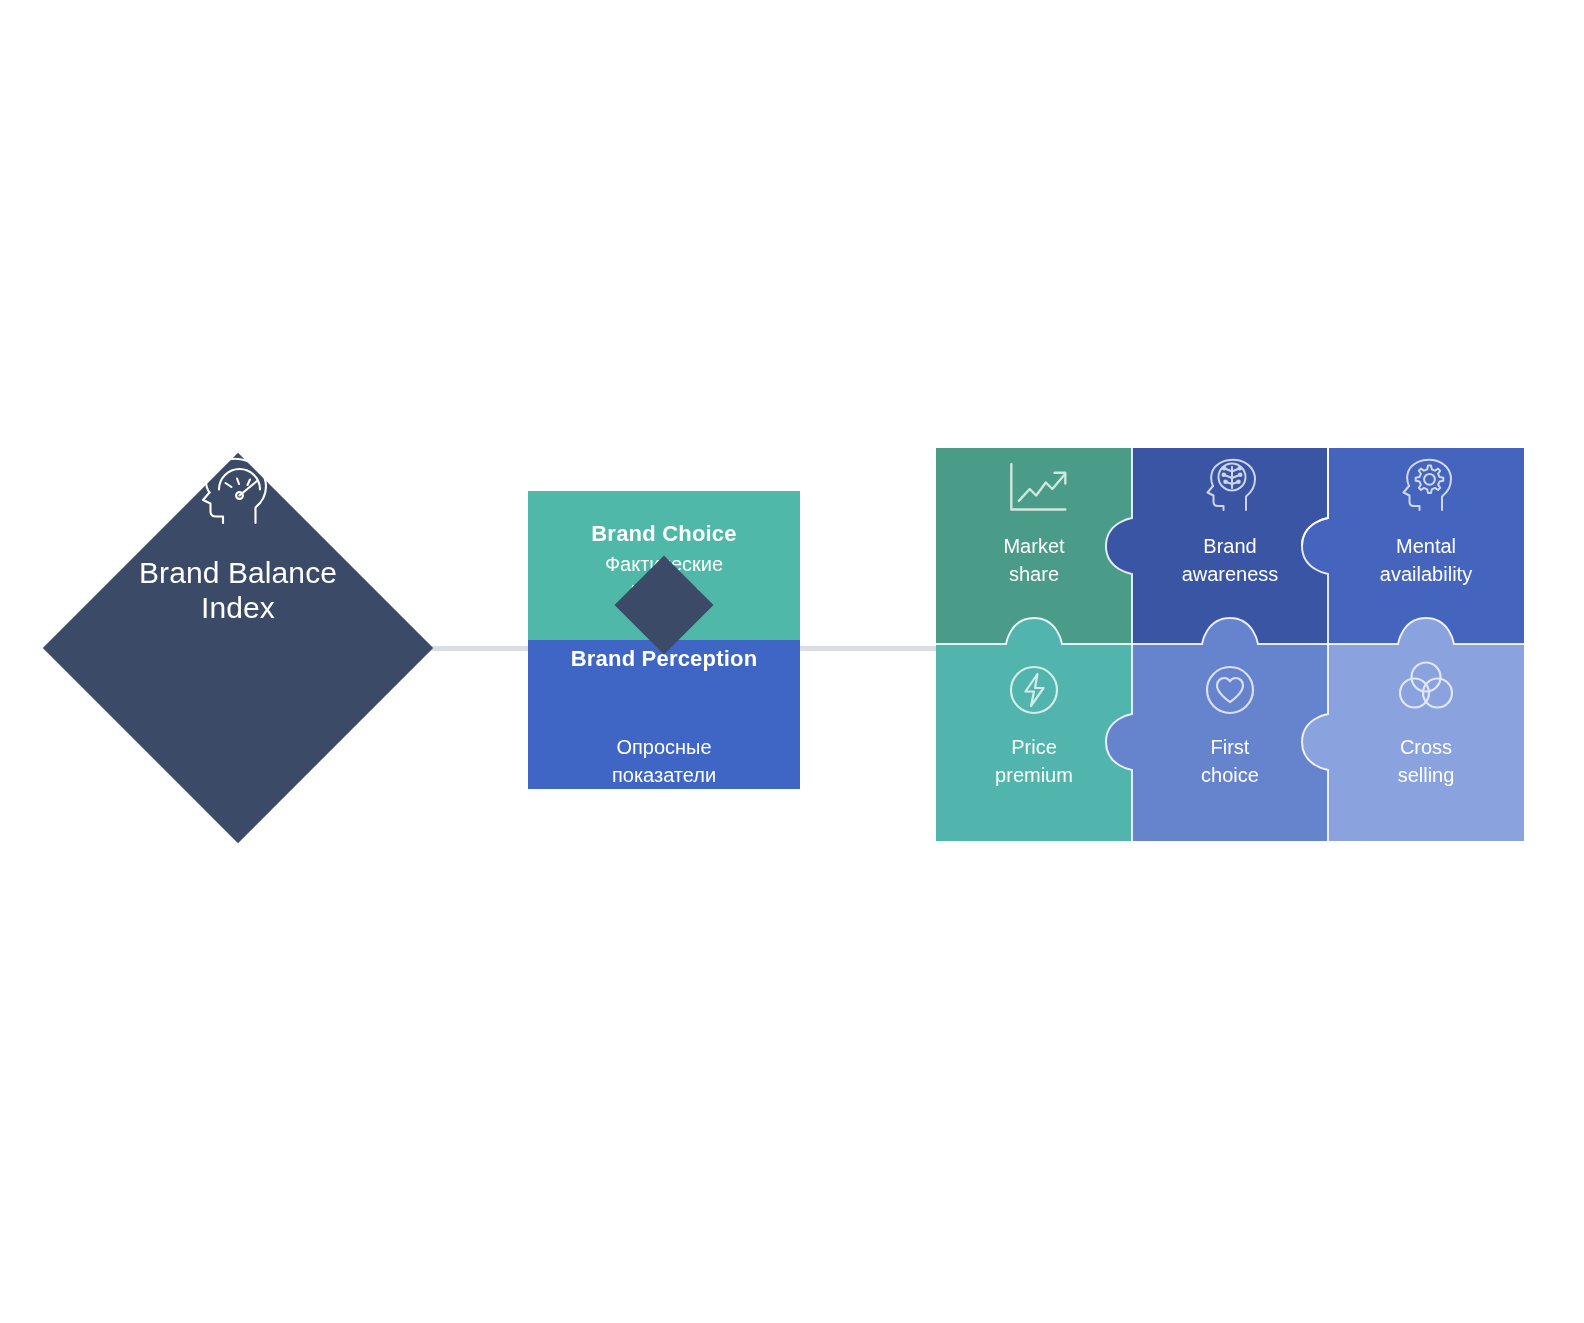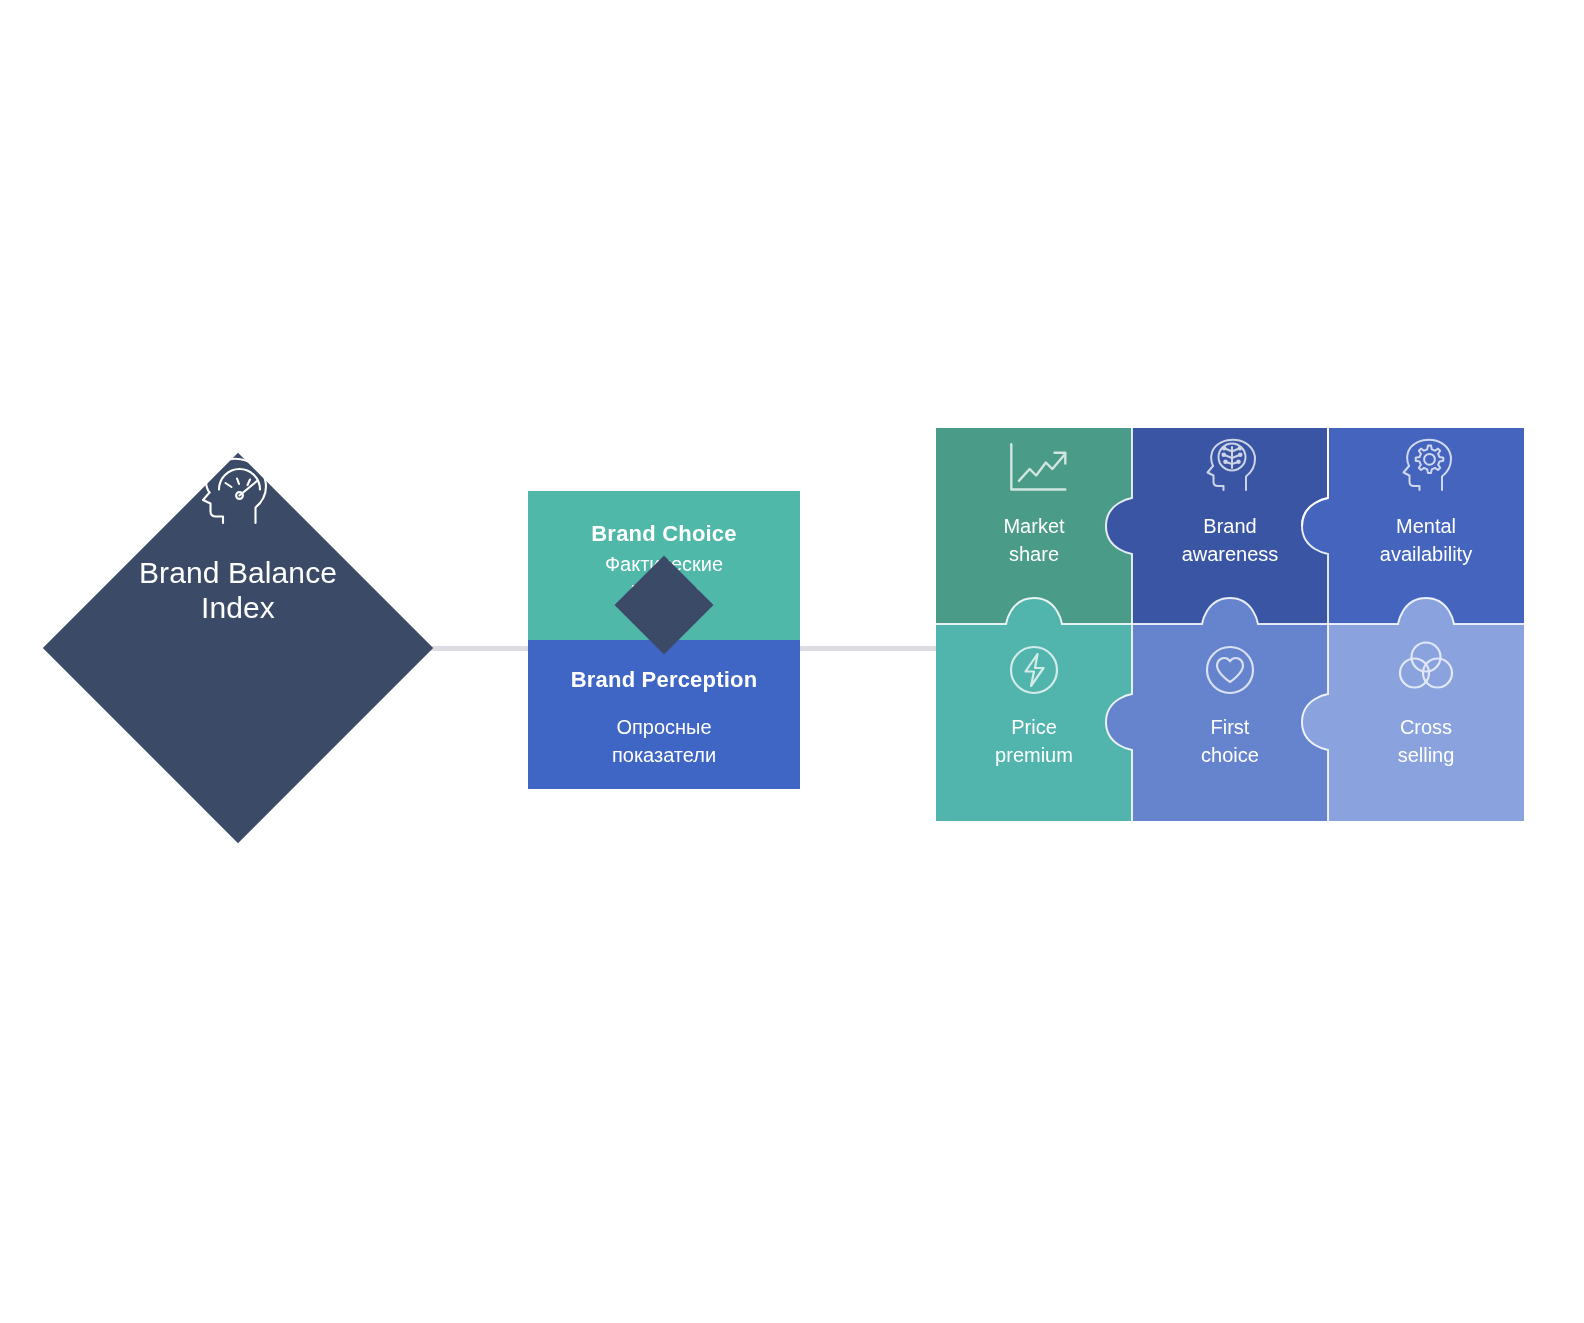--- a/index.html
+++ b/index.html
@@ -97,36 +97,36 @@
     color: #ffffff;
     font-size: 20px;
     line-height: 28px;
     text-align: center;
     white-space: pre-line;
     font-weight: normal;
   }
   #split-top .split-sub    { margin-top: 1px; }
   #split-bottom .split-sub { margin-top: 18px; }
   #split-top    { padding-bottom: 4px; box-sizing: border-box; }
-  #split-bottom { padding-top: 6px;    box-sizing: border-box; }
+  #split-bottom { padding-top: 6px;    box-sizing: border-box; justify-content: space-between; }
   #split-diamond {
     position: absolute;
     left: 101px;
     top: 79px;
     width: 70px;
     height: 70px;
     background: #3b4a66;
     transform: rotate(45deg);
   }
 
   
   #puzzle-block {
     position: absolute;
     left: 936px;
-    top: 428px;
+    top: 448px;
     width: 588px;
     height: 393px;
   }
   #puzzle-svg { display: block; }
   .piece-label {
     fill: #ffffff;
     font-family: "Liberation Sans", sans-serif;
     font-size: 20px;
     text-anchor: middle;
   }

